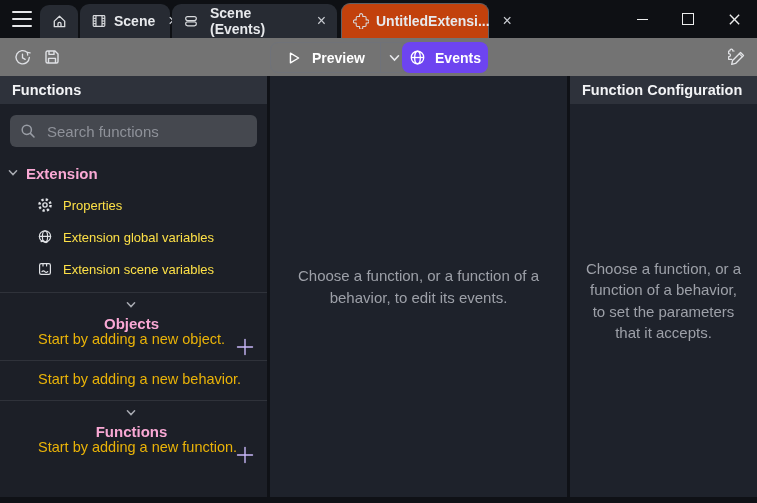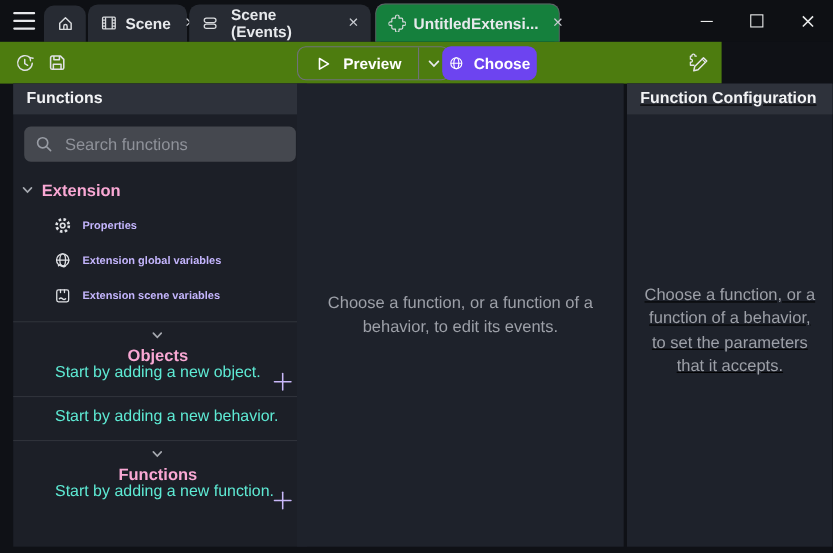--- a/index.html
+++ b/index.html
@@ -20,51 +20,51 @@
     position:absolute;bottom:0;height:33px;background:#272b33;
     border-radius:9px 9px 0 0;display:flex;align-items:center;gap:7px;
     padding:17px 11px;box-sizing:border-box;color:#e7e9ec;font-size:14px;font-weight:600;
     cursor:pointer;
   }
   .tab .ticon{display:flex;align-items:center;}
   .tab .tclose{margin-left:auto;color:#c9ccd2;font-size:16px;font-weight:400;line-height:1;padding-left:6px;cursor:pointer;}
   .tab-home{left:40px;width:38px;justify-content:center;padding:0;}
   .tab-scene{left:80px;width:90px;}
   .tab-events{left:172px;width:165px;gap:11px;}
-  .tab-ext{left:341px;width:168px;background:#15803d;border:1px solid #5d6066;border-bottom:none;height:34px;z-index:2;}
+  .tab-ext{left:341px;width:148px;background:#c2410c;border:1px solid #5d6066;border-bottom:none;height:34px;z-index:2;}
   .winctl{position:absolute;right:0;top:0;height:38px;display:flex;align-items:center;}
   .winbtn{width:46px;height:38px;display:flex;align-items:center;justify-content:center;cursor:pointer;}
   .glyph-min{width:11px;height:0;border-top:1.6px solid #eceded;}
   .glyph-max{width:10px;height:10px;border:1.6px solid #eceded;}
 
   
-  .toolbar{position:absolute;left:0;top:38px;width:656px;height:38px;background:#4d7c0f;}
+  .toolbar{position:absolute;left:0;top:38px;width:757px;height:38px;background:#737373;}
   .tool-icon{position:absolute;top:48px;width:20px;height:20px;display:flex;align-items:center;justify-content:center;cursor:pointer;}
   .tool-icon{top:9px;}
   .ti-history{left:12px;}
   .ti-save{left:42px;}
   .preview-group{
     position:absolute;left:270px;top:4px;height:31px;display:flex;align-items:stretch;
     border:1px solid #6f7279;border-radius:8px;box-sizing:border-box;overflow:hidden;
   }
   .preview-main{display:flex;align-items:center;gap:10px;padding:0 15px;cursor:pointer;}
   .preview-main .lbl{color:#ffffff;font-size:14px;font-weight:700;}
   .preview-caret{width:27px;display:flex;align-items:center;justify-content:center;border-left:1px solid #6f7279;cursor:pointer;}
   .share-btn{
     position:absolute;left:402px;top:4px;height:31px;width:86px;border:none;
     background:var(--accent,#6d44f0);border-radius:8px;display:flex;align-items:center;justify-content:center;gap:9px;
     color:#fff;font-size:14px;font-weight:700;font-family:inherit;cursor:pointer;
   }
   .edit-ext{position:absolute;right:9px;top:7px;width:24px;height:24px;display:flex;align-items:center;justify-content:center;cursor:pointer;}
 
   
   .panel{position:absolute;top:76px;height:421px;box-sizing:border-box;}
-  .panel-left{left:12px;width:267px;background:#1c1f27;}
+  .panel-left{left:0;width:267px;background:#1c1f27;}
   .panel-center{left:270px;width:297px;background:#1e222b;display:flex;align-items:center;justify-content:center;}
-  .panel-right{left:570px;width:187px;background:#1e222b;text-decoration:underline;}
+  .panel-right{left:570px;width:187px;background:#1e222b;}
   .panel-header{height:28px;background:#2e323b;display:flex;align-items:center;padding:0 12px;
     color:#f2f3f5;font-size:14.5px;font-weight:700;}
   .empty-msg{color:#9da0a8;font-size:15px;line-height:1.42;text-align:center;}
   .panel-center .empty-msg{max-width:312px;}
   .panel-right-body{height:393px;display:flex;align-items:center;justify-content:center;padding:0 12px;box-sizing:border-box;}
   .panel-right .empty-msg{max-width:163px;}
 
   
   .searchbox{
     margin:11px 10px 0 10px;height:31px;background:#45484f;border-radius:6px;
@@ -74,22 +74,22 @@
     flex:1;background:transparent;border:none;outline:none;color:#e8e9ec;
     font-size:15px;font-family:inherit;min-width:0;
   }
   .searchbox input::placeholder{color:#8f929a;}
   .sec-header{display:flex;align-items:center;gap:6px;padding:0 12px 0 8px;height:20px;cursor:pointer;}
   .sec-header .chev{display:flex;align-items:center;width:12px;}
   .sec-title{color:#f9a8d4;font-size:15px;font-weight:700;}
   .sec-plus{margin-left:auto;display:flex;align-items:center;justify-content:center;width:20px;height:20px;cursor:pointer;}
   .tree-item{display:flex;align-items:center;gap:9px;margin:12px 0 0 36px;height:20px;cursor:pointer;}
   .tree-item .itm-icon{width:18px;display:flex;align-items:center;justify-content:center;}
-  .tree-item .itm-label{color:#c4b5fd;font-size:10px;font-weight:bold;}
-  .sec-empty{margin:10px 12px 0 38px;color:#5eead4;font-size:14.5px;cursor:default;}
+  .tree-item .itm-label{color:#fde047;font-size:13px;}
+  .sec-empty{margin:10px 12px 0 38px;color:#eab308;font-size:14.5px;cursor:default;}
   .divider{border:none;border-top:1px solid #2f323a;margin:13px 0 0 0;}
   .mt-ext{margin-top:16px;}
   .mt-sec{margin-top:8px;flex-direction:column;}
 
   svg{display:block;}
 </style>
 </head>
 <body>
 
 <div class="app">
@@ -194,21 +194,21 @@
         </svg>
       </div>
     </div>
 
     <button class="share-btn">
       <svg width="17" height="17" viewBox="0 0 18 18" fill="none" stroke="#ffffff" stroke-width="1.4">
         <circle cx="9" cy="9" r="6.6"></circle>
         <ellipse cx="9" cy="9" rx="3" ry="6.6"></ellipse>
         <line x1="2.4" y1="9" x2="15.6" y2="9"></line>
       </svg>
-      <span>Choose</span>
+      <span>Events</span>
     </button>
 
     <div class="edit-ext">
       <svg width="23" height="23" viewBox="0 0 24 24" fill="none" stroke="#e4e5e8" stroke-width="1.4" stroke-linejoin="round" stroke-linecap="round">
         <path d="M9.5 5.2 H8.1 a1.5 1.5 0 1 0 -2.9 0 H3.8 v2.9 a1.5 1.5 0 1 1 0 2.9 v2.9 h3.4" stroke-width="1.25"></path>
         <path d="M16.2 6.8 l3.1 3.1 L11 18.2 l-4 .9 .9-4 Z"></path>
         <line x1="14.9" y1="8.1" x2="18" y2="11.2" stroke-width="1.1"></line>
       </svg>
     </div>
   </div>

